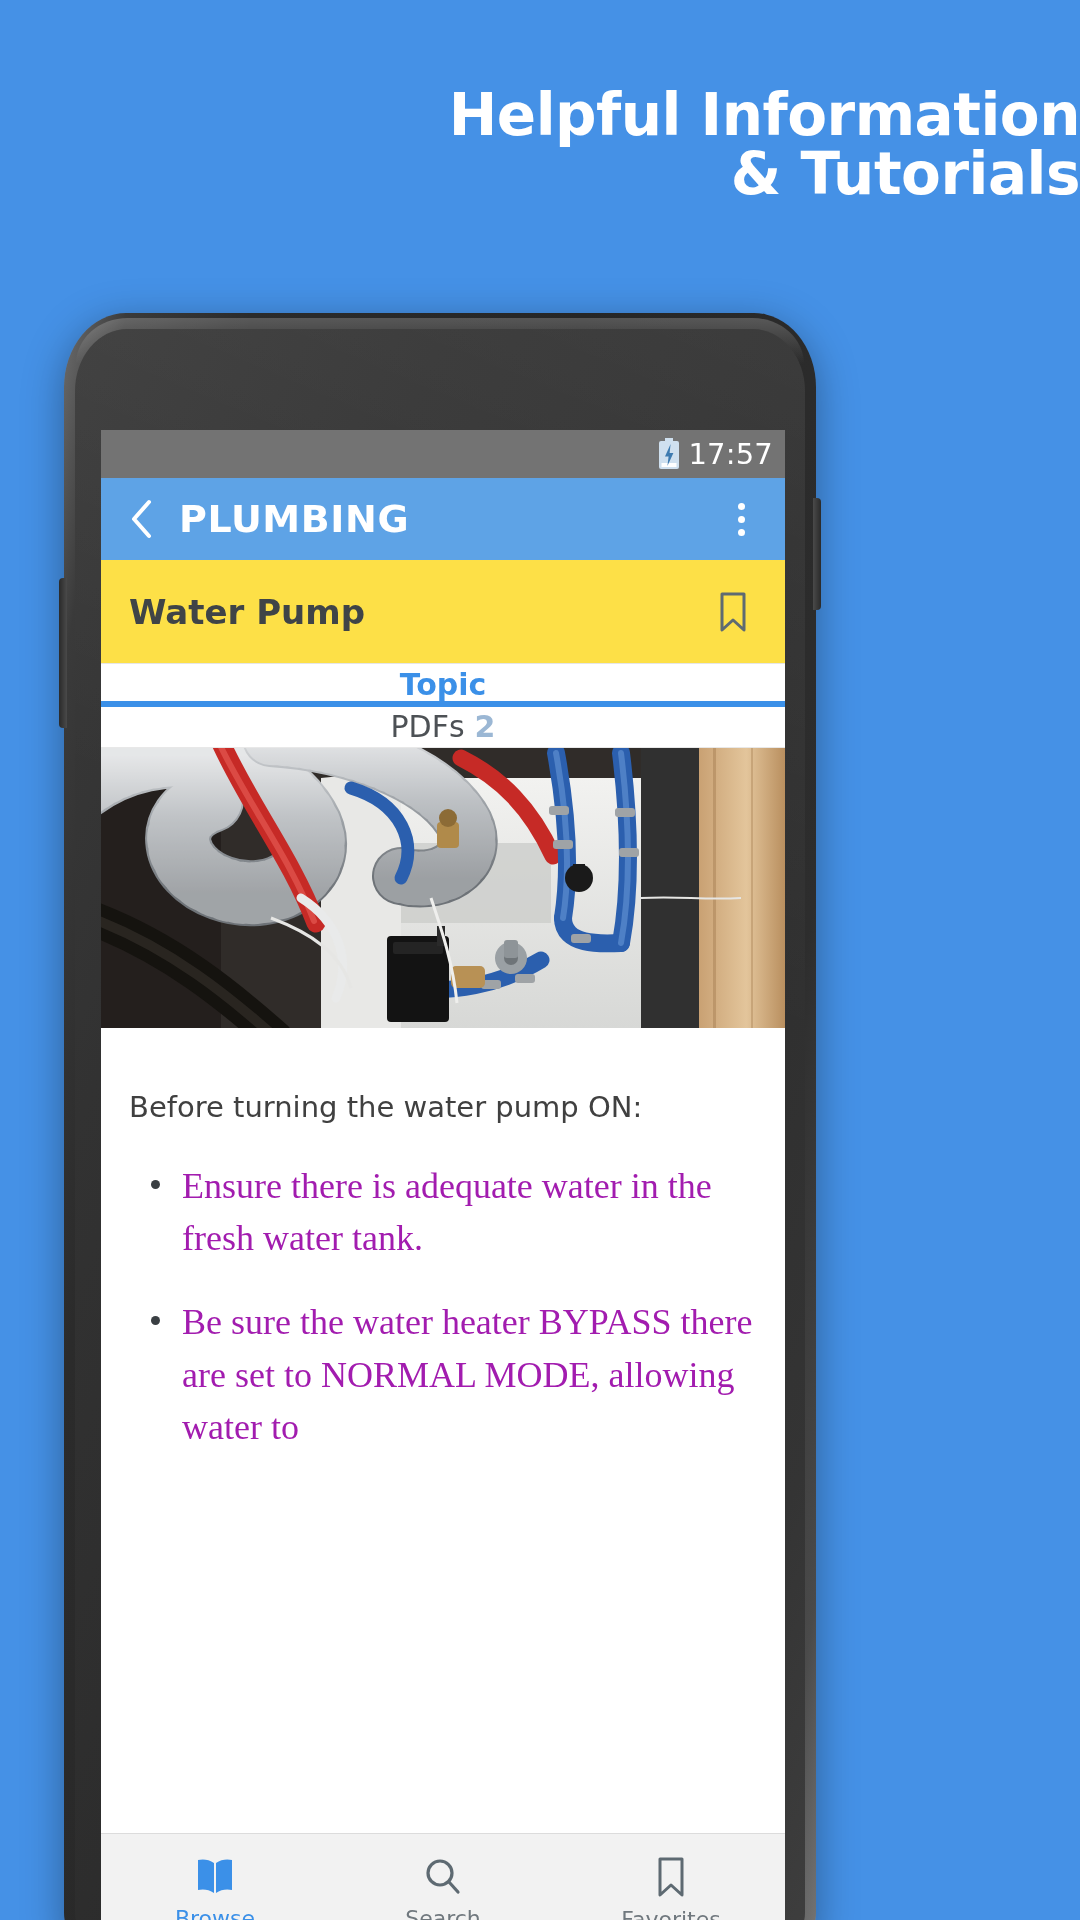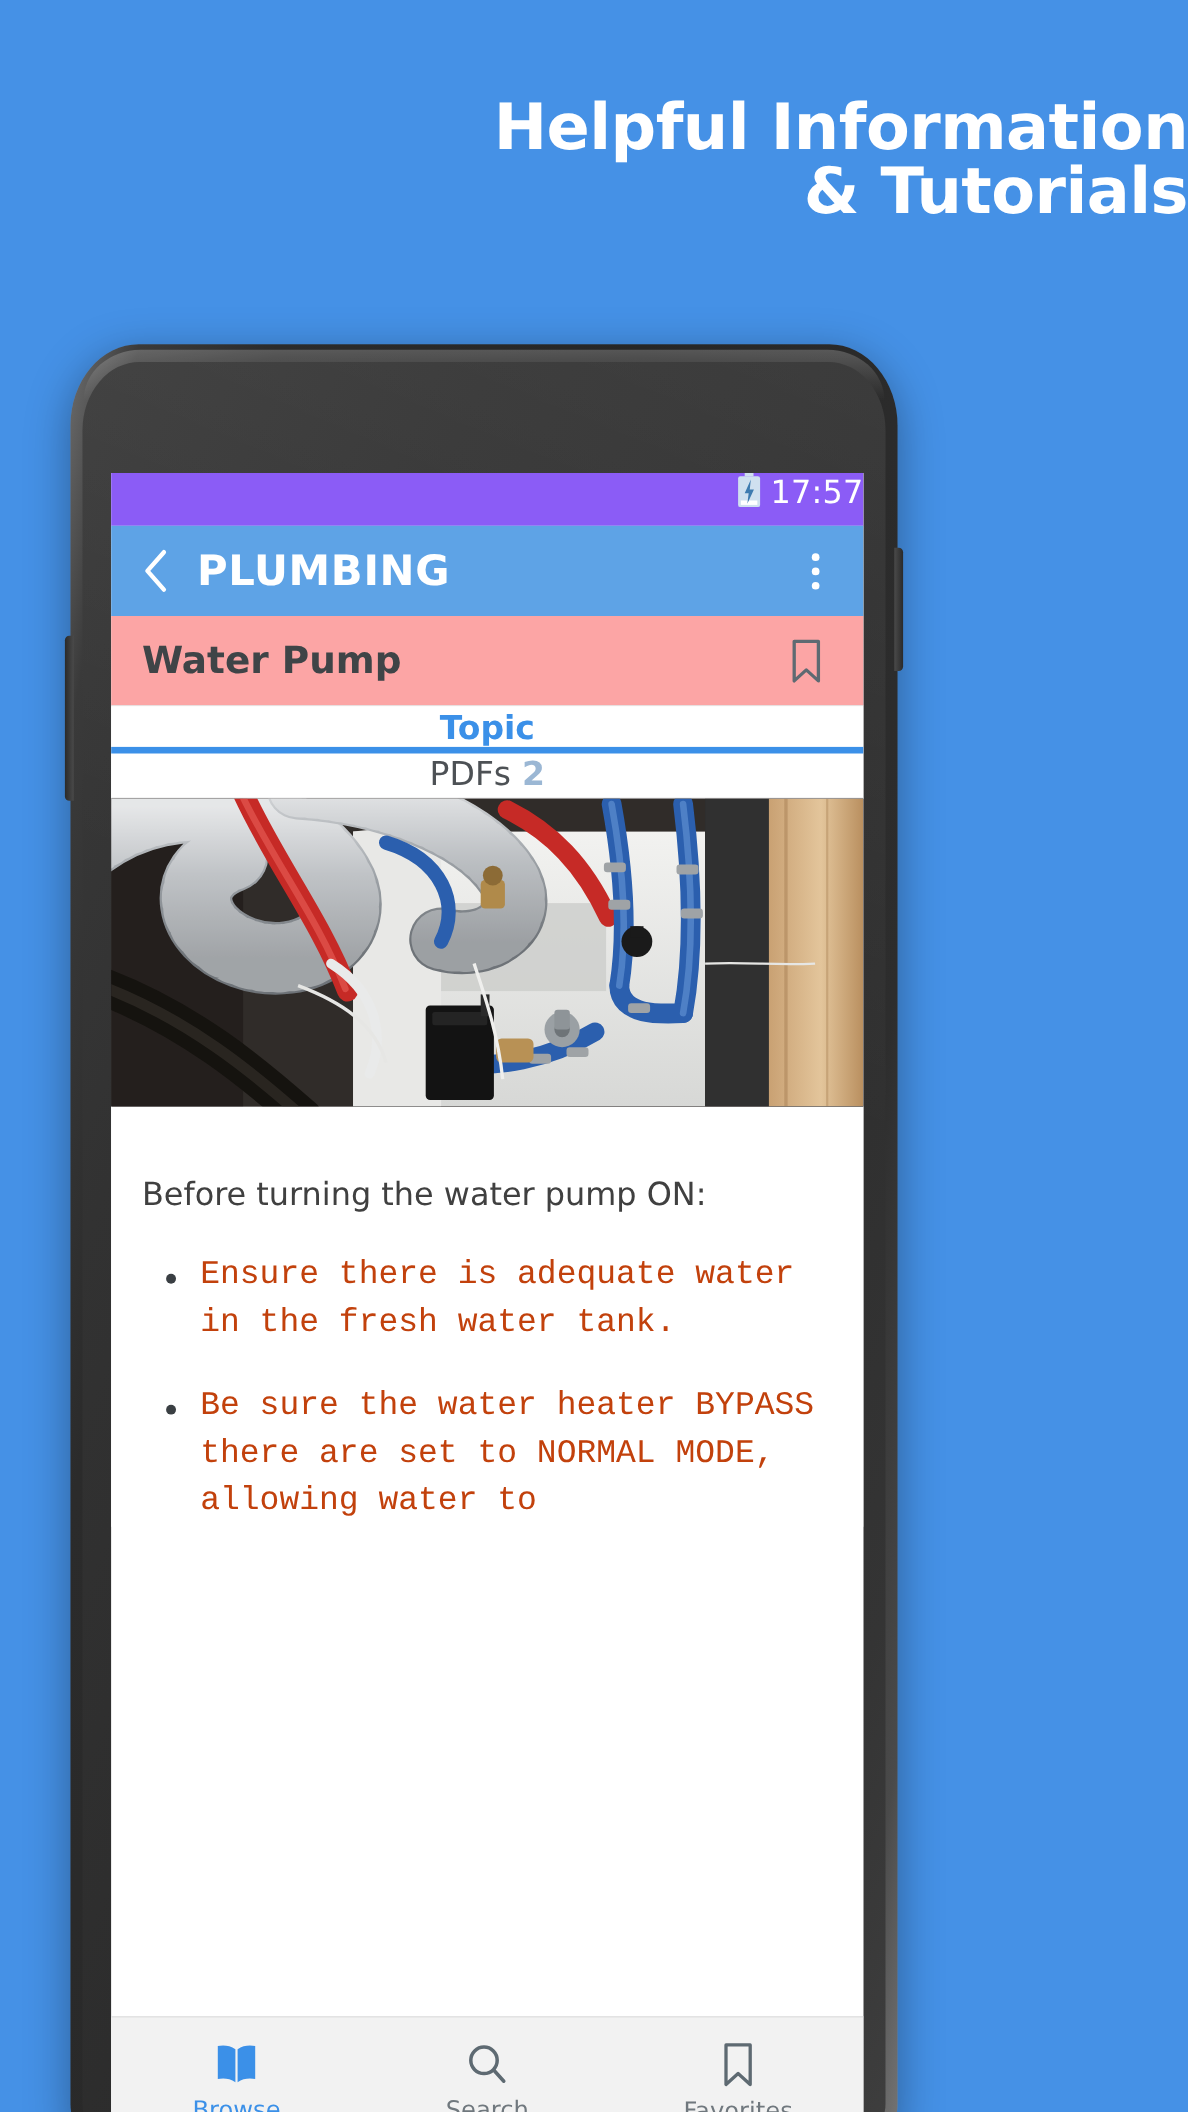--- a/index.html
+++ b/index.html
@@ -123,23 +123,25 @@
     top: 117px;
     width: 684px;
     height: 1523px;
     background: #FFFFFF;
     overflow: hidden;
   }
 
   
   .status-bar {
     height: 48px;
-    background: #8b5cf6;
-    display: flex;
+    background: #737373;
+    display: flex;
+    align-items: center;
     justify-content: flex-end;
+    padding-right: 12px;
     gap: 8px;
   }
   .battery-icon { display: block; }
   .status-time {
     color: #FFFFFF;
     font-size: 29px;
     font-family: "DejaVu Sans", sans-serif;
     letter-spacing: 0.2px;
   }
 
@@ -176,22 +178,22 @@
   }
   .overflow-menu i {
     display: block;
     width: 7px; height: 7px;
     border-radius: 50%;
     background: #FFFFFF;
   }
 
   
   .topic-header {
-    height: 82px;
-    background: #fca5a5;
+    height: 104px;
+    background: #fde047;
     display: flex;
     align-items: center;
     padding: 0 28px 0 28px;
     border-bottom: 1px solid #E6E6E6;
   }
   .topic-title {
     font-size: 34px;
     font-weight: 700;
     color: #3F4447;
     font-family: "DejaVu Sans", sans-serif;
@@ -264,24 +266,24 @@
     padding-left: 22px;
   }
   .bullet-dot {
     flex: 0 0 auto;
     width: 9px; height: 9px;
     border-radius: 50%;
     background: #3A3F43;
     margin: 20px 22px 0 0;
   }
   .bullet-text {
-    font-size: 30px;
+    font-size: 36px;
     line-height: 1.45;
-    color: #c2410c;
-    font-family: Liberation Mono, monospace;
+    color: #a21caf;
+    font-family: Liberation Serif, serif;
   }
 
   
   .bottom-nav {
     position: absolute;
     left: 0; right: 0; bottom: 0;
     height: 120px;
     background: #F2F2F2;
     border-top: 1px solid #DCDCDC;
     display: flex;

